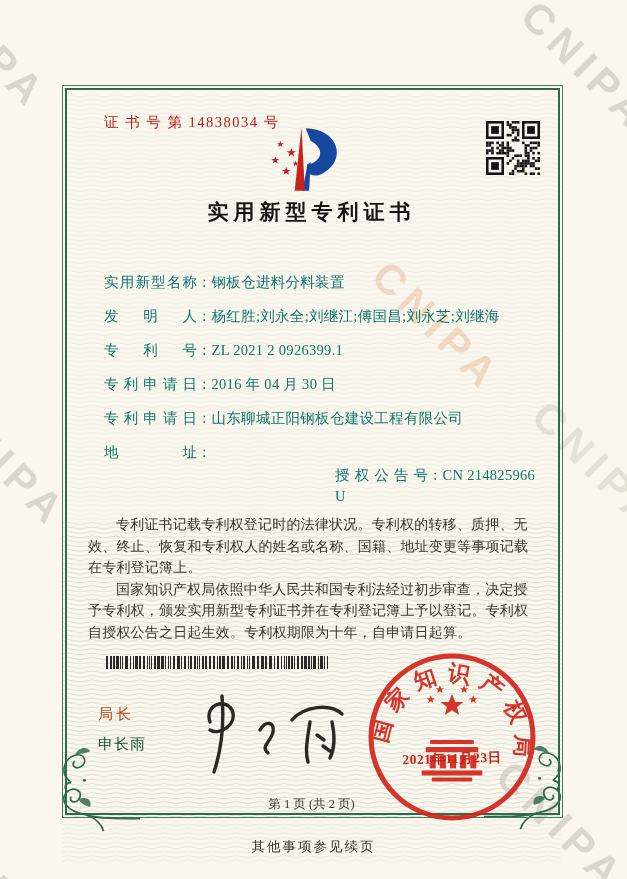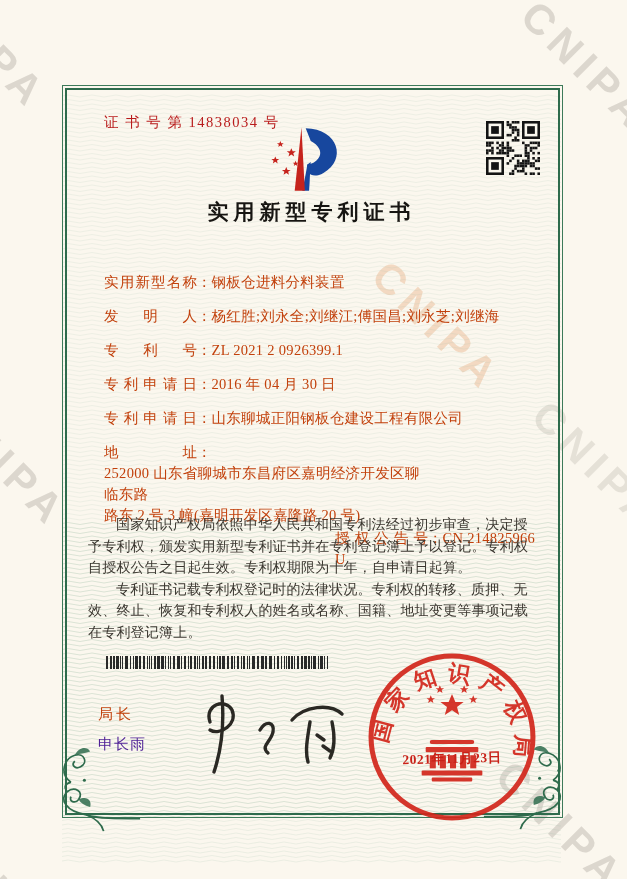--- a/index.html
+++ b/index.html
@@ -11,34 +11,34 @@
   .wm-gray{color:rgba(150,143,132,0.30);}
   .wm-orange{color:rgba(224,148,92,0.30);}
   #frame{position:absolute;left:62px;top:85px;width:499px;height:731px;border:1px solid #3d7a59;}
   #frame-inner{position:absolute;inset:2px;border:2px solid #2e6b4c;}
   #waves{position:absolute;left:62px;top:90px;width:499px;height:775px;pointer-events:none;}
   #cert-no{position:absolute;left:104px;top:113px;font-size:14.5px;letter-spacing:1.5px;color:#b91c1c;}
   #qr{position:absolute;left:486px;top:121px;width:54px;height:54px;}
   #logo{position:absolute;left:256px;top:124px;width:96px;height:76px;}
   #title{position:absolute;left:62px;top:198px;width:499px;text-align:center;
          font-size:21px;font-weight:700;letter-spacing:5px;color:#171512;}
-  #fields{position:absolute;left:104px;top:272px;width:436px;font-size:14.5px;line-height:21px;color:#c2410c;}
+  #fields{position:absolute;left:104px;top:272px;width:436px;font-size:14.5px;line-height:21px;color:#0f766e;}
   .row{margin-bottom:13px;}
   .lbl{display:inline-block;width:93px;text-align:justify;text-align-last:justify;vertical-align:top;}
   .val{letter-spacing:0.3px;}
   .val2{display:inline-block;vertical-align:top;max-width:330px;}
   .addr-row{margin-bottom:2px;}
   #grant-row{position:relative;}
   #grant-no-pair{position:absolute;left:231px;top:0;}
   #paras{position:absolute;left:88px;top:514px;width:452px;font-size:14px;line-height:21.5px;
          letter-spacing:0.2px;color:#3a362f;}
   #paras p{margin:0;text-indent:2em;}
   #barcode{position:absolute;left:104px;top:655px;width:228px;height:15px;}
   #signer-title{position:absolute;left:98px;top:705px;font-size:15px;letter-spacing:3px;color:#c2410c;}
-  #signer-name{position:absolute;left:98px;top:735px;font-size:15px;letter-spacing:1px;color:#4c1d95;}
+  #signer-name{position:absolute;left:98px;top:735px;font-size:15px;letter-spacing:1px;color:#14532d;}
   #signature{position:absolute;left:180px;top:690px;width:185px;height:92px;}
   #seal{position:absolute;left:366px;top:651px;width:172px;height:172px;opacity:0.92;}
   #seal-date{position:absolute;left:372px;top:750px;width:160px;text-align:center;
              color:#c92118;font-weight:700;font-size:13.5px;letter-spacing:0.5px;transform:rotate(-1.5deg);}
   #page-info{position:absolute;left:62px;top:796px;width:499px;text-align:center;font-size:12.5px;color:#3a362f;}
   #footer-note{position:absolute;left:0;top:838px;width:627px;text-align:center;font-size:13.5px;
                letter-spacing:2px;color:#3a362f;}
   .ornament{position:absolute;width:96px;height:96px;}
   #orn-left{left:46px;top:738px;}
   #orn-right{left:482px;top:736px;transform:scaleX(-1);}
@@ -395,32 +395,32 @@
     <div class="row">
       <span class="lbl">专利号</span><span>：</span><span class="val">ZL 2021 2 0926399.1</span>
     </div>
     <div class="row">
       <span class="lbl">专利申请日</span><span>：</span><span class="val">2016 年 04 月 30 日</span>
     </div>
     <div class="row">
       <span class="lbl">专利申请日</span><span>：</span><span class="val">山东聊城正阳钢板仓建设工程有限公司</span>
     </div>
     <div class="row addr-row">
-      <span class="lbl">地址</span><span>：</span><span class="val val2"><span style="display:block;">252000  山东省聊城市东昌府区嘉明经济开发区聊临东路</span><span style="display:block;">路东 2 号 3 幢(嘉明开发区嘉隆路 20 号)</span></span>
+      <span class="lbl">地址</span><span>：</span>
     </div>
     <div class="row" id="grant-row">
       <span id="grant-no-pair">
         <span class="lbl">授权公告号</span><span>：</span><span class="val">CN 214825966 U</span>
       </span>
     </div>
   </div>
 
   <div id="paras">
+    <p>专利证书记载专利权登记时的法律状况。专利权的转移、质押、无效、终止、恢复和专利权人的姓名或名称、国籍、地址变更等事项记载在专利登记簿上。</p>
     <p>国家知识产权局依照中华人民共和国专利法经过初步审查，决定授予专利权，颁发实用新型专利证书并在专利登记簿上予以登记。专利权自授权公告之日起生效。专利权期限为十年，自申请日起算。</p>
-    <p>专利证书记载专利权登记时的法律状况。专利权的转移、质押、无效、终止、恢复和专利权人的姓名或名称、国籍、地址变更等事项记载在专利登记簿上。</p>
   </div>
 
   <svg id="barcode" viewBox="0 0 228 15">
       <rect x="2" y="1" width="2" height="13" fill="#2a2a2a"></rect>
       <rect x="6" y="1" width="2" height="13" fill="#2a2a2a"></rect>
       <rect x="9" y="1" width="2" height="13" fill="#2a2a2a"></rect>
       <rect x="12" y="1" width="3" height="13" fill="#2a2a2a"></rect>
       <rect x="16" y="1" width="1" height="13" fill="#2a2a2a"></rect>
       <rect x="18" y="1" width="1" height="13" fill="#2a2a2a"></rect>
       <rect x="21" y="1" width="3" height="13" fill="#2a2a2a"></rect>
@@ -544,14 +544,16 @@
     <path d="M42,80 C20,76 14,64 22,56 C30,50 40,56 34,64 C30,69 24,66 26,61"></path>
     <path d="M22,56 C18,50 20,48 26,46"></path>
     <path d="M26,46 C14,38 18,22 30,18 C40,15 44,26 36,30 C30,33 26,28 30,24"></path>
     <path d="M42,80 C52,84 58,89 60,97"></path>
     <path d="M34,64 C42,60 48,64 46,72 C40,70 36,68 34,64 Z" fill="#2e6b4c" stroke="none" opacity="0.85"></path>
     <path d="M30,18 C34,10 42,8 46,14 C40,16 34,16 30,18 Z" fill="#2e6b4c" stroke="none" opacity="0.85"></path>
     <circle cx="20" cy="36" r="1.6" fill="#2e6b4c" stroke="none"></circle>
     <circle cx="40" cy="44" r="1.6" fill="#2e6b4c" stroke="none"></circle>
   </svg>
 
+  <div id="page-info">第 1 页 (共 2 页)</div>
+  <div id="footer-note">其他事项参见续页</div>
 
 </div>
 
 </body></html>

